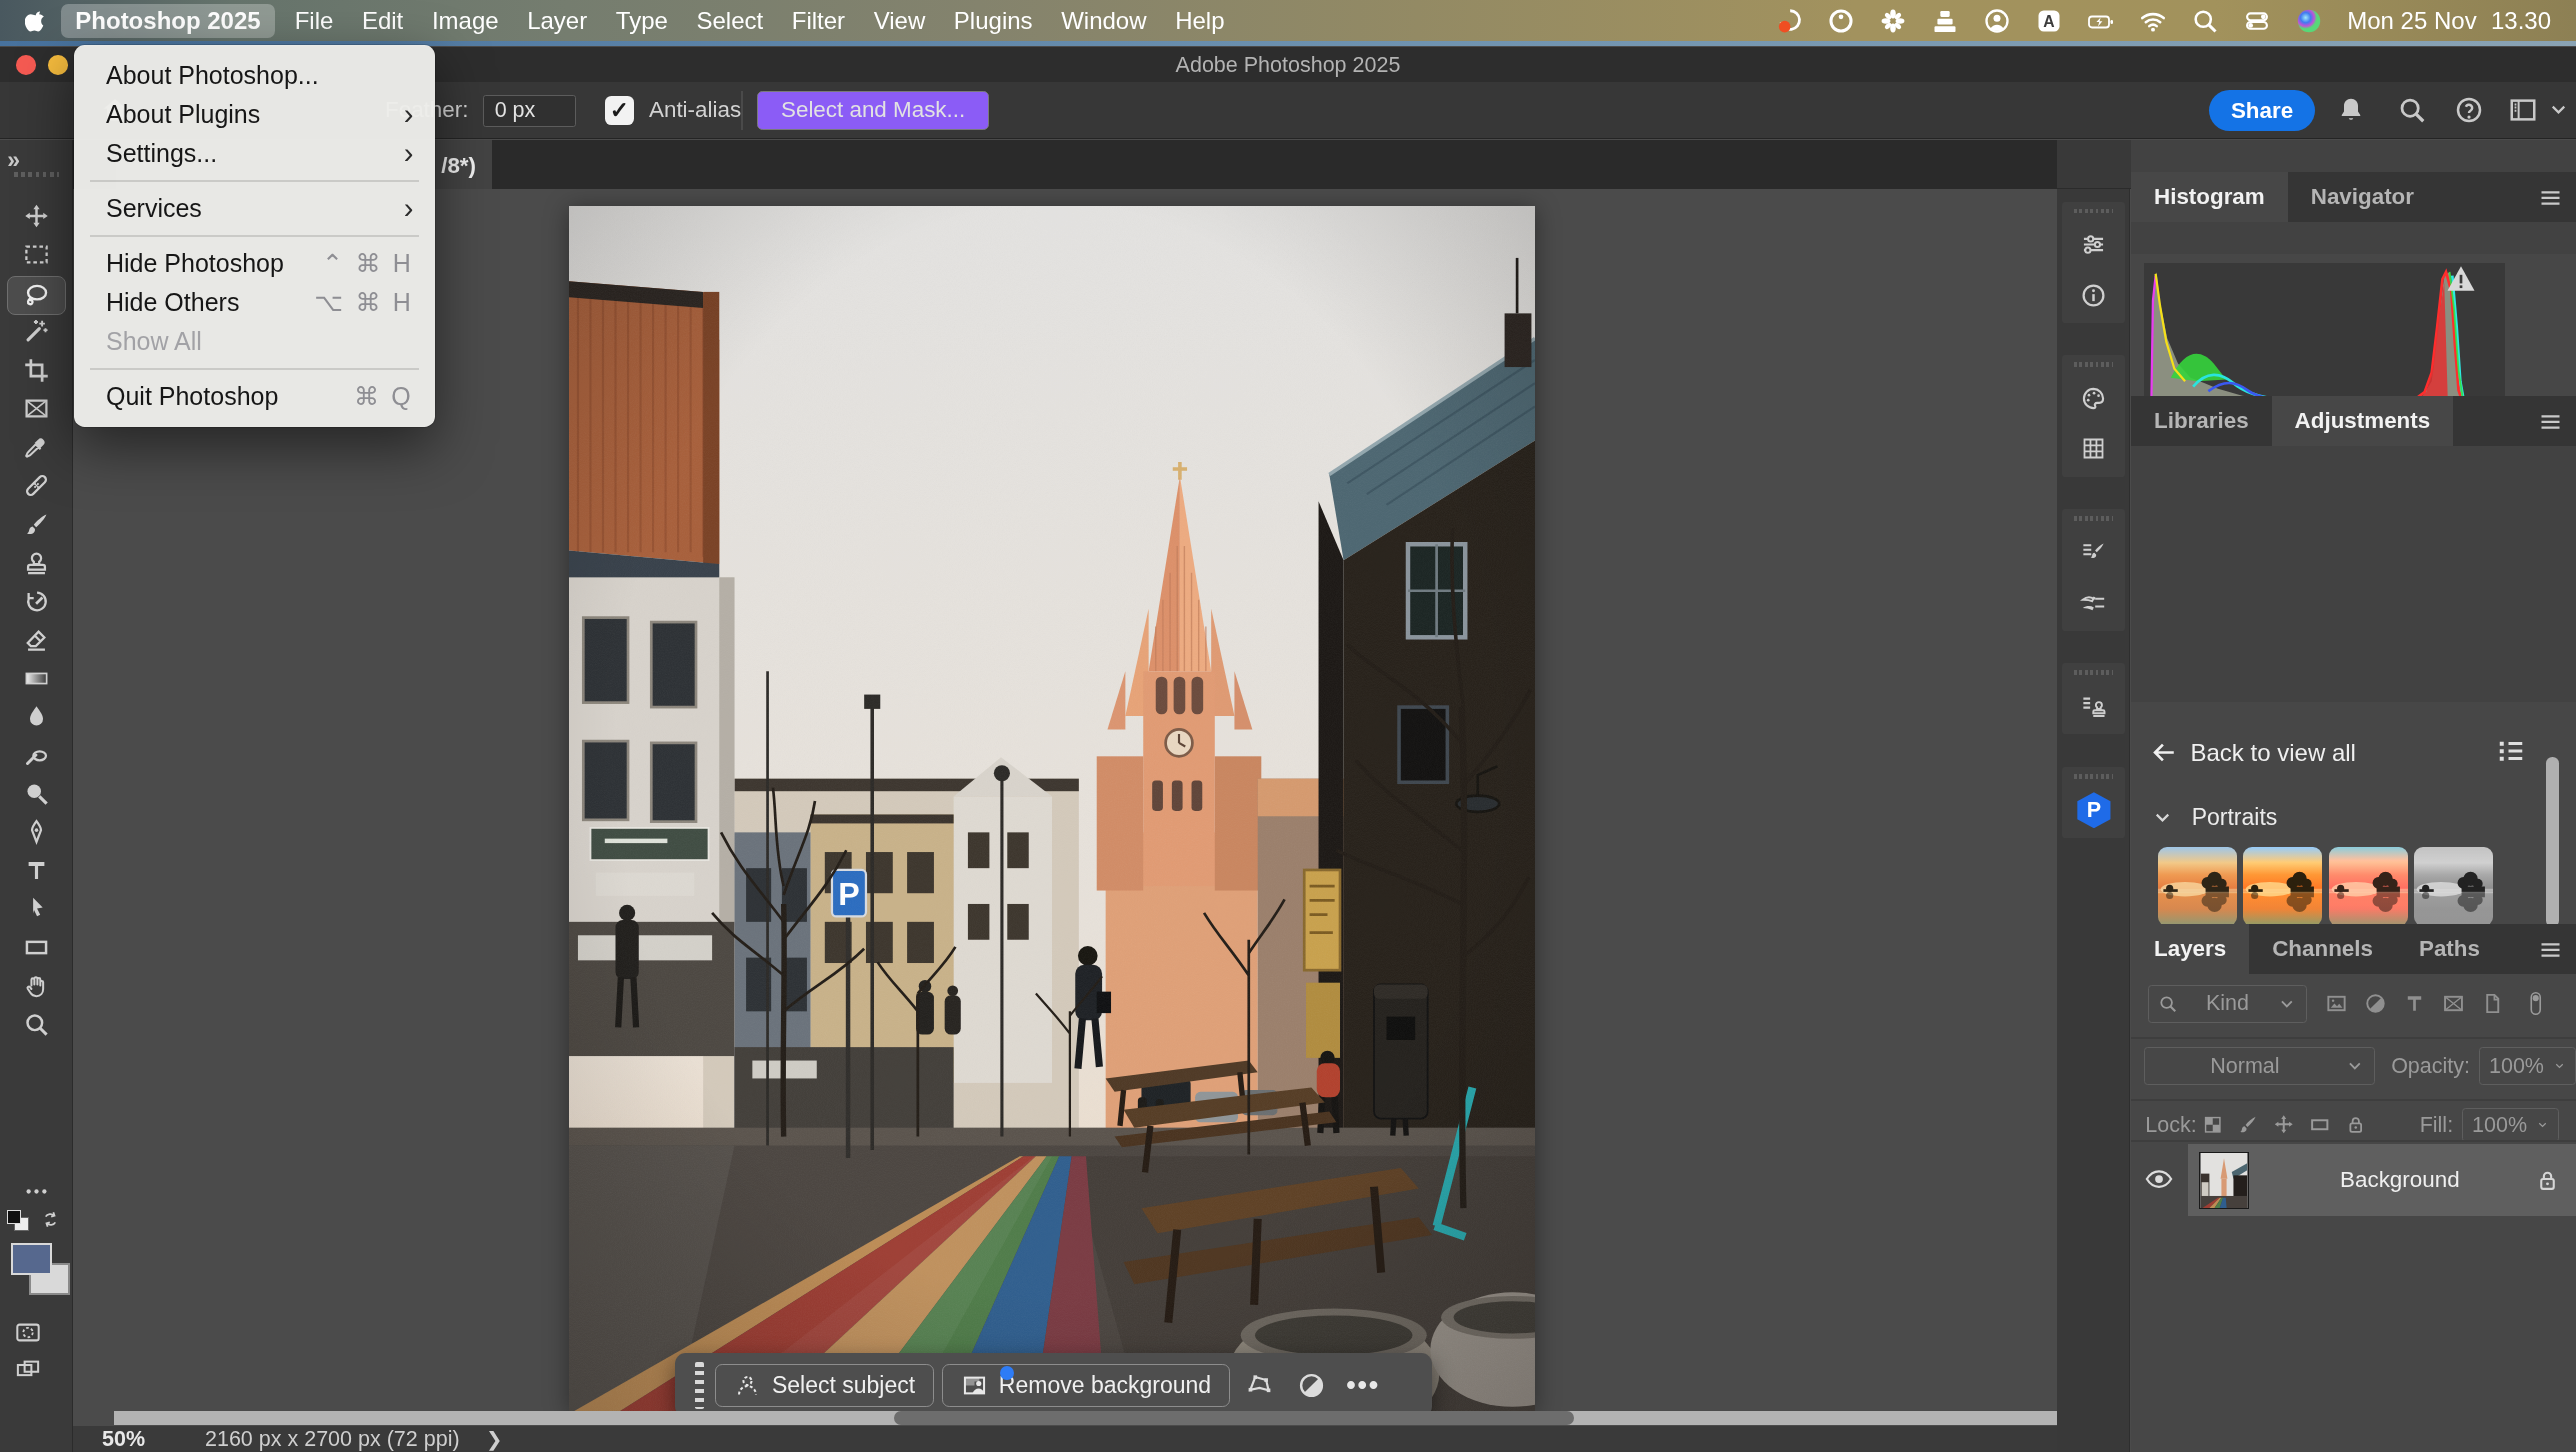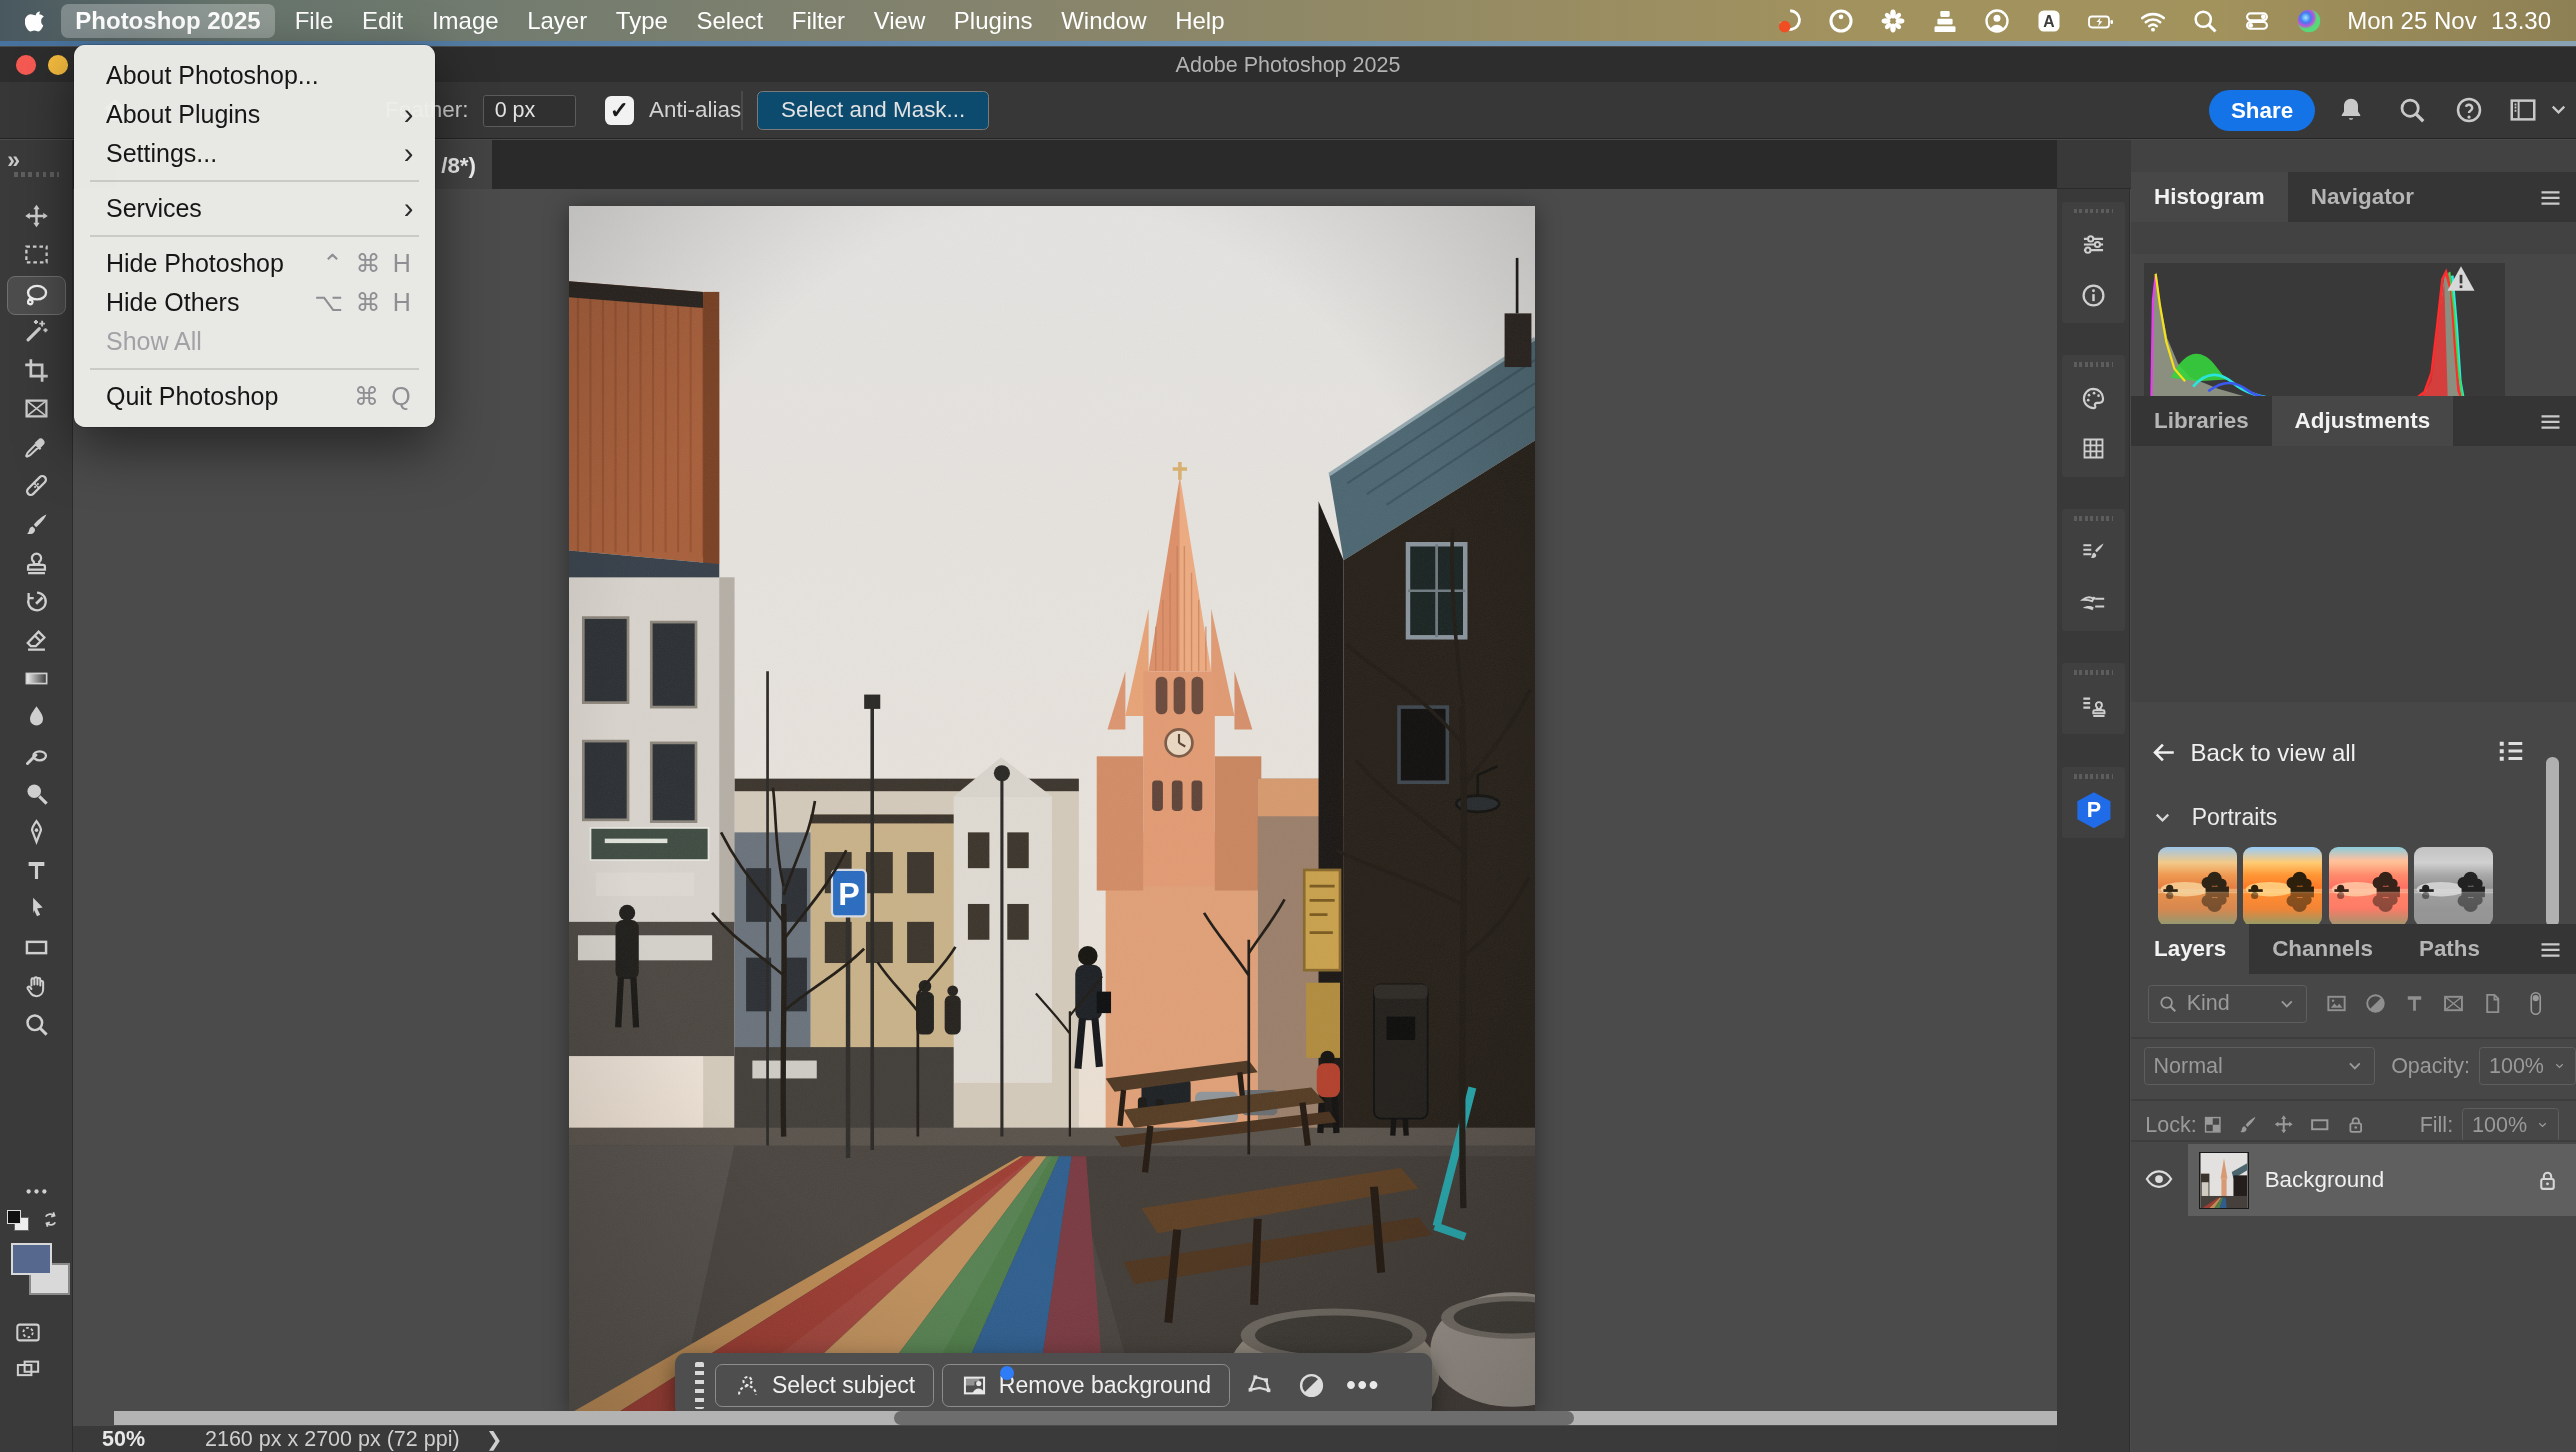--- a/index.html
+++ b/index.html
@@ -39,21 +39,21 @@
   .tl{width:19.7px;height:19.7px;border-radius:50%;top:8px;}
   #titlebar-title{width:100%;text-align:center;line-height:36px;color:#b3b3b3;font-size:21.5px;}
 
   #options-bar{left:0;top:82px;width:2576px;height:57px;background:#373737;border-bottom:1.8px solid #242424;color:#d2d2d2;font-size:22.4px;}
   .ob-txt{top:0;height:55px;line-height:55px;white-space:nowrap;}
   #feather-input{top:12.5px;width:93px;height:32px;background:#303030;border:1.8px solid #5c5c5c;border-radius:2.7px;
     color:#e3e3e3;padding:0 10.7px;font-size:21.5px;line-height:29px;}
   #aa-check{top:14.3px;width:29px;height:29px;background:#f2f2f2;border-radius:6.3px;color:#1b1b1b;
     font-size:23px;font-weight:700;text-align:center;line-height:29px;}
   .ob-div{top:9px;width:1.8px;height:39px;background:#4a4a4a;}
-  #sam-btn{top:9px;height:39px;border:1.8px solid #7a7a7a;border-radius:5.4px;background:#0c4a6e;
+  #sam-btn{top:9px;height:39px;border:1.8px solid #7a7a7a;border-radius:5.4px;background:#8b5cf6;
     color:#e2e2e2;font-size:22.4px;line-height:36px;padding:0 23px;}
   #share-btn{top:8px;width:106px;height:41px;background:#1473e6;border-radius:20.6px;color:#fff;
     font-size:22.4px;font-weight:700;text-align:center;line-height:41px;}
   .ob-ic{color:#c9c9c9;}
   .ob-ic .ic{width:30px;height:30px;}
 
   #tab-row{left:73px;top:140px;width:1984px;height:49px;background:#2a2a2a;}
   #doc-tab{left:43px;top:0;width:376px;height:49px;background:#434343;color:#f0f0f0;font-size:22.4px;font-weight:700;
     text-align:right;padding:12.5px 16px 0 0;}
   #dock-header{left:2057px;top:140px;width:519px;height:49px;background:#393939;border-bottom:0.9px solid #2b2b2b;}
@@ -105,21 +105,21 @@
   .dock-group{left:5.4px;width:63px;background:#404040;border-radius:3.6px;padding:7.2px 0 9px;display:flex;
     flex-direction:column;align-items:center;gap:12.5px;}
   .dock-grip{width:39px;height:4.5px;background:repeating-linear-gradient(90deg,#5d5d5d 0 2.7px,transparent 2.7px 5.4px);}
   .dock-btn{width:43px;height:38px;display:flex;align-items:center;justify-content:center;color:#cfcfcf;}
   .dock-btn .ic{width:27px;height:27px;}
   .plug-badge{width:36px;height:36px;background:#1f6be8;color:#fff;font-weight:700;font-size:21.5px;
     display:flex;align-items:center;justify-content:center;
     clip-path:polygon(50% 0,96% 25%,96% 75%,50% 100%,4% 75%,4% 25%);}
 
   
-  #panels{left:2131px;top:140px;width:445px;height:1313px;background:#424242;}
+  #panels{left:2131px;top:140px;width:445px;height:1313px;background:#424242;text-align:center;}
   .ptabbar{left:0;width:445px;height:50px;background:#353535;display:flex;}
   .ptab{height:50px;line-height:50px;padding:0 23px;font-size:22.4px;font-weight:700;color:#b5b5b5;white-space:nowrap;}
   .ptab.on{background:#474747;color:#f2f2f2;}
   .pburger{position:absolute;right:12.5px;top:12.5px;color:#c9c9c9;}
   .pburger .ic{width:27px;height:27px;}
 
   #hist-body{left:0;top:82px;width:445px;height:174px;background:#474747;}
   #hist-box{left:12.5px;top:9px;width:361px;height:156px;background:#393939;}
   #hist-warn{left:315px;top:10.7px;color:#d8d8d8;}
 

